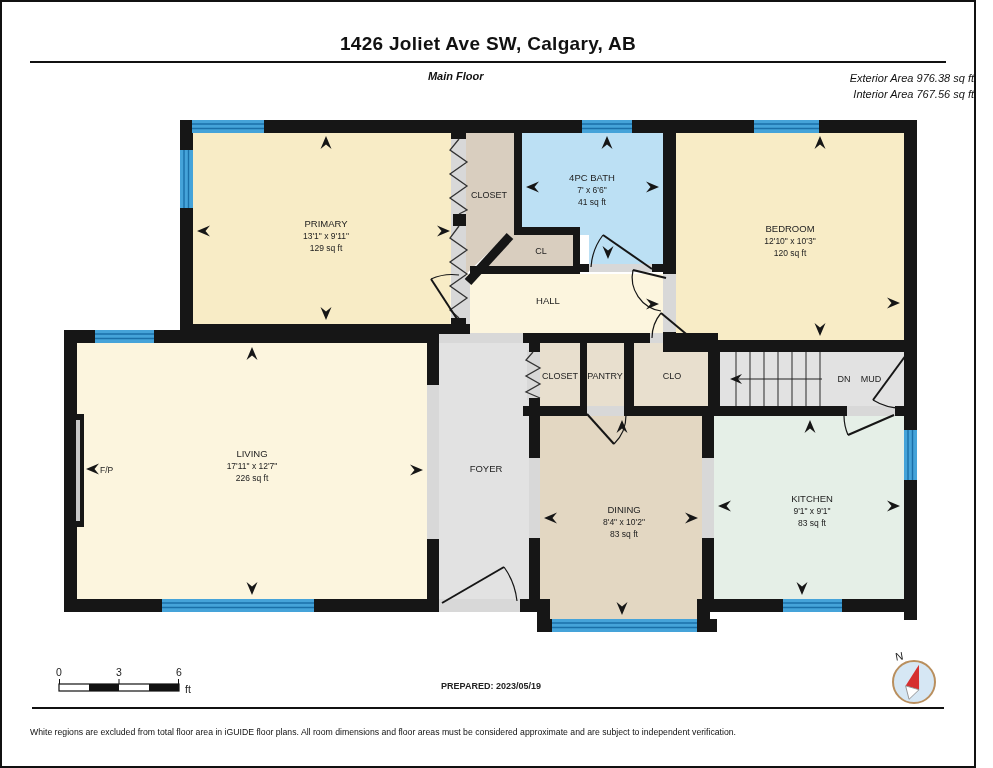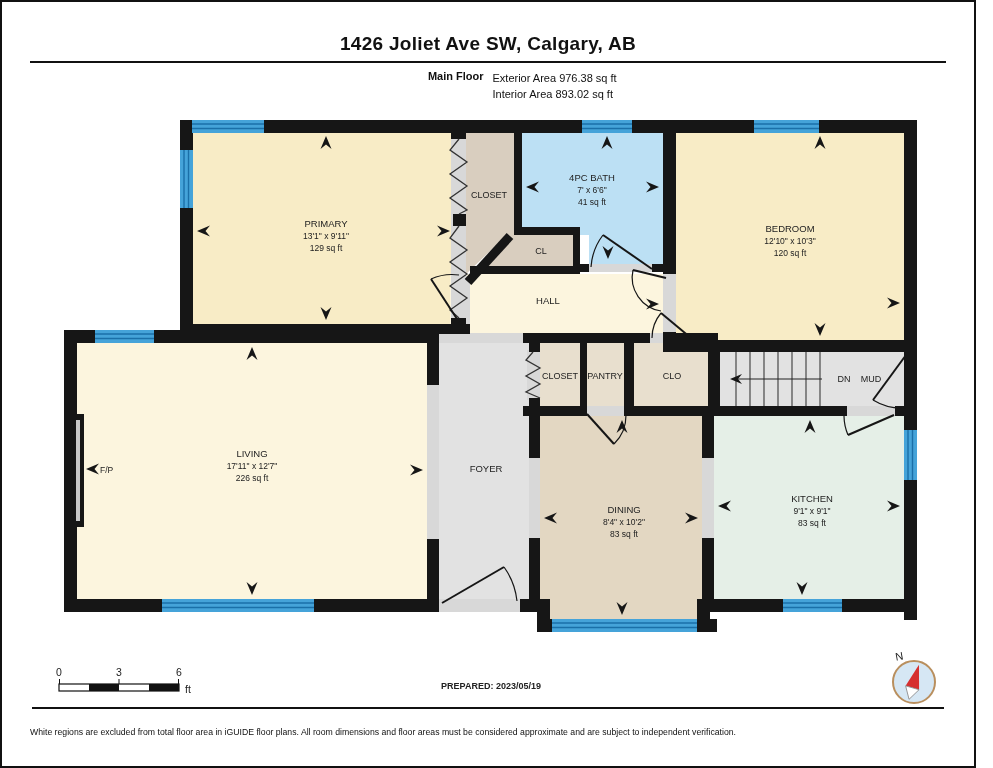--- a/index.html
+++ b/index.html
@@ -1,23 +1,23 @@
 <!DOCTYPE html>
 <html><head>
 <meta charset="utf-8">
 <style>
   html,body{margin:0;padding:0;background:#fff;}
   .page{position:relative;width:976px;height:768px;background:#fff;border:2px solid #111;
         box-sizing:border-box;font-family:"Liberation Sans",sans-serif;overflow:hidden;}
   .title{position:absolute;top:31px;left:0;right:0;text-align:center;
          font-size:19px;font-weight:bold;color:#111;letter-spacing:.3px;}
   .rule{position:absolute;top:59px;left:28px;right:28px;height:2px;background:#111;}
-  .floorinfo{position:absolute;top:68px;left:0;right:0;display:flex;font-size:11px;color:#111;}
+  .floorinfo{position:absolute;top:68px;left:0;right:0;display:flex;font-size:11px;color:#111;font-style:italic;}
   .fi-label{width:50%;text-align:right;padding-right:9px;font-weight:bold;}
-  .fi-areas{width:50%;text-align:left;line-height:16px;}
+  .fi-areas{width:50%;text-align:right;line-height:16px;}
   .bottomrule{position:absolute;top:705px;left:30px;right:30px;height:2px;background:#111;}
   .disclaimer{position:absolute;top:725px;left:28px;right:20px;font-size:8.7px;color:#111;}
   svg{position:absolute;left:0;top:0;}
   svg text{font-family:"Liberation Sans",sans-serif;fill:#222;}
   .nm{font-size:9.5px;}
   .dm{font-size:8.5px;}
   .sm{font-size:9px;}
   .scalelbl{font-size:10.5px;}
   .prep{font-size:9px;font-weight:bold;}
   .wl{stroke:#1A6FA8;stroke-width:1.4;}
@@ -34,21 +34,21 @@
 <body>
 
 <div class="page">
 
   <div class="title">1426 Joliet Ave SW, Calgary, AB</div>
   <div class="rule"></div>
   <div class="floorinfo">
     <div class="fi-label">Main Floor</div>
     <div class="fi-areas">
       <div>Exterior Area 976.38 sq ft</div>
-      <div>Interior Area 893.02 sq ft</div>
+      <div>Interior Area 767.56 sq ft</div>
     </div>
   </div>
 
   <svg width="993" height="768" viewBox="0 0 993 768">
 
     <g>
       <rect x="191" y="131" width="267" height="191" fill="#F8ECC6"></rect>
       <rect x="674" y="131" width="228" height="207" fill="#F8ECC6"></rect>
       <polygon points="520,131 661,131 661,262 587,262 587,233 578,233 578,225 520,225" fill="#BCE0F4"></polygon>
       <polygon points="462,131 512,131 512,232 506,232 462,274" fill="#D9CEBF"></polygon>

